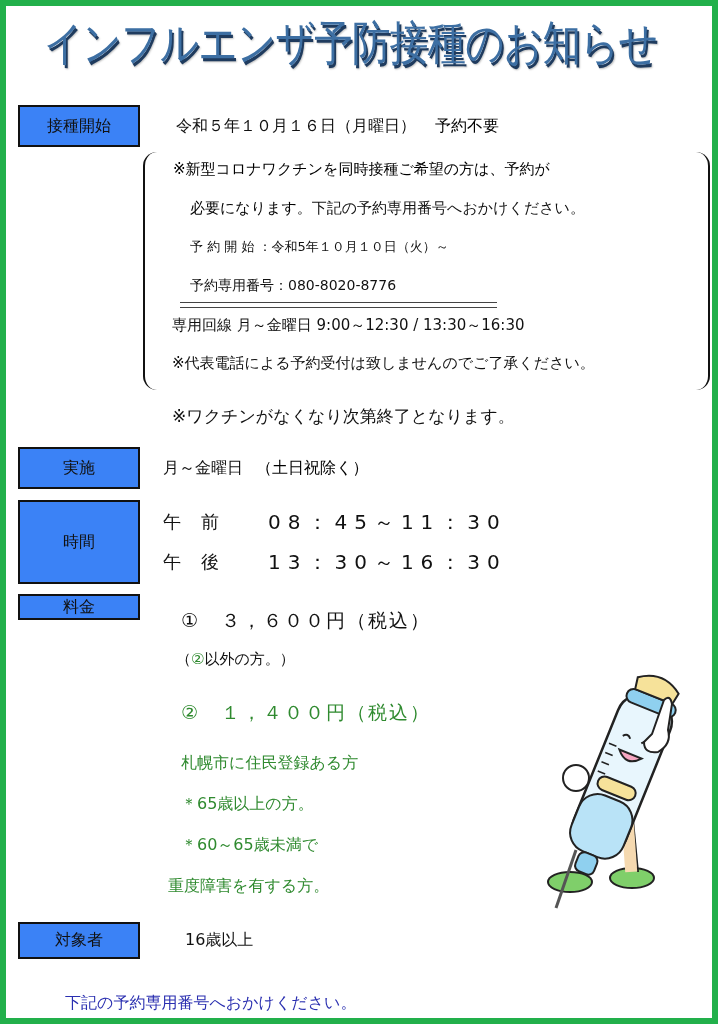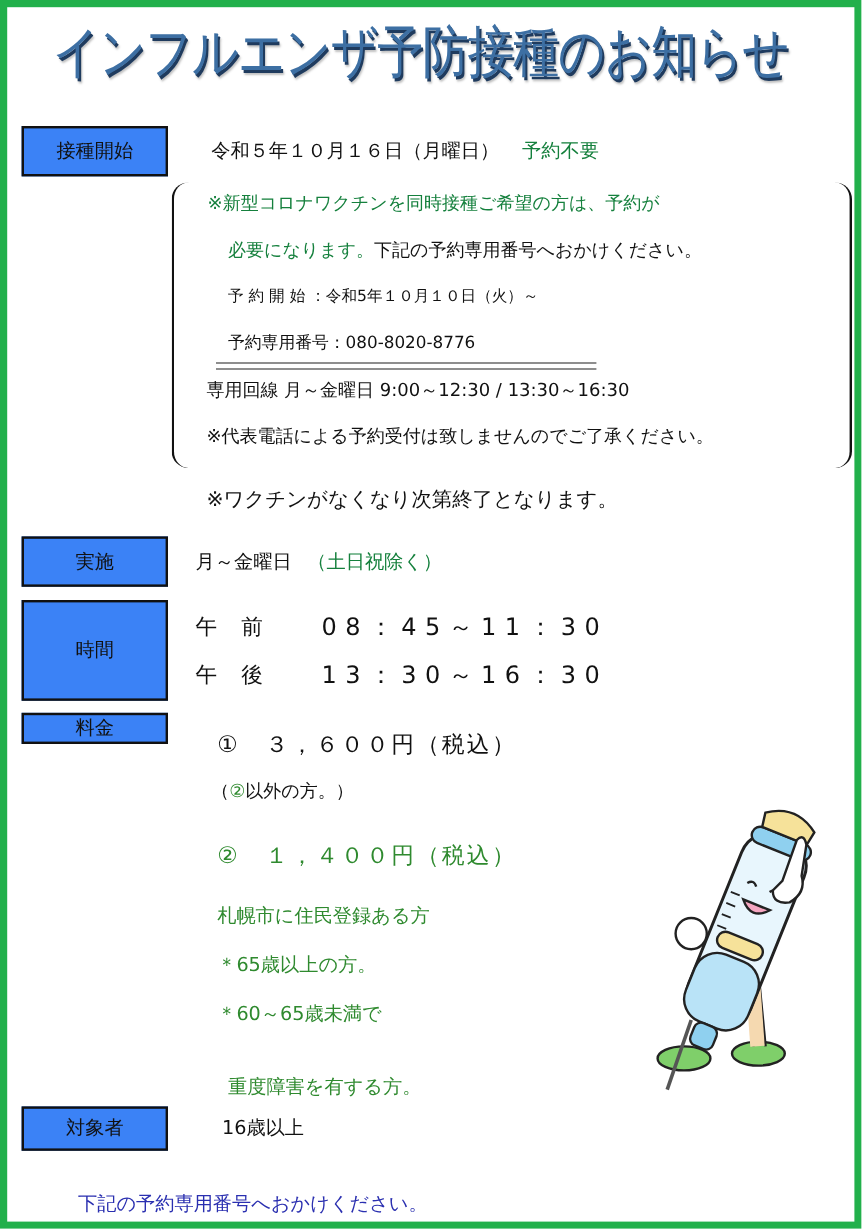--- a/index.html
+++ b/index.html
@@ -17,21 +17,21 @@
     color:#3d6fa3; white-space:nowrap; transform:scaleX(0.82); transform-origin:left top;
     text-shadow: 2px 3px 0 #1f3b5e, 3px 4px 2px rgba(0,0,0,0.25);
     line-height:74px;
   }
   .label-box {
     position:absolute; border:2px solid #111; box-sizing:border-box;
     display:flex; align-items:center; justify-content:center;
     font-size:16px; color:#111; background:#3b82f6;
   }
   .txt { position:absolute; white-space:nowrap; font-size:16px; color:#111; }
-  .red { color:#15803d;text-align:right; }
+  .red { color:#000000;text-align:right; }
   .green { color:#2f8a2f; }
   .blue { color:#2a2fb0; }
   .bracket-box {
     position:absolute; left:143px; top:152px; width:567px; height:238px;
     border-left:2px solid #111; border-right:2px solid #111; border-radius:14px;
     box-sizing:border-box;
   }
   .bracket-box::before, .bracket-box::after { content:""; }
   .dbl-line {
     position:absolute; left:180px; top:302px; width:317px; height:4px;
@@ -97,21 +97,21 @@
   <span>料金</span>
 </div>
 <div class="txt" style="left:181px;top:608px;font-size:19px;letter-spacing:2px;">①　３，６００円（税込）</div>
 <div class="txt" style="left:176px;top:650px;font-size:15px;">
   <span>（</span><span class="green">②</span><span>以外の方。）</span>
 </div>
 <div class="txt green" style="left:181px;top:700px;font-size:19px;letter-spacing:2px;">②　１，４００円（税込）</div>
 <div class="txt green" style="left:181px;top:753px;">札幌市に住民登録ある方</div>
 <div class="txt green" style="left:181px;top:794px;">＊65歳以上の方。</div>
 <div class="txt green" style="left:181px;top:835px;">＊60～65歳未満で</div>
-<div class="txt green" style="left:190px;top:876px;margin-top:20px;">重度障害を有する方。</div>
+<div class="txt green" style="left:168px;top:876px;">重度障害を有する方。</div>
 
 <svg class="mascot" viewBox="0 0 150 260">
 
   <ellipse cx="30" cy="222" rx="22" ry="10" fill="#7fcf6a" stroke="#222" stroke-width="2"></ellipse>
   <ellipse cx="92" cy="218" rx="22" ry="10" fill="#7fcf6a" stroke="#222" stroke-width="2"></ellipse>
 
   <path d="M82 150 L88 212" stroke="#222" stroke-width="2" fill="none"></path>
   <path d="M92 150 L98 212" stroke="#222" stroke-width="2" fill="none"></path>
   <rect x="83" y="150" width="12" height="62" fill="#f5d9b0" transform="rotate(-4 89 180)"></rect>
 

